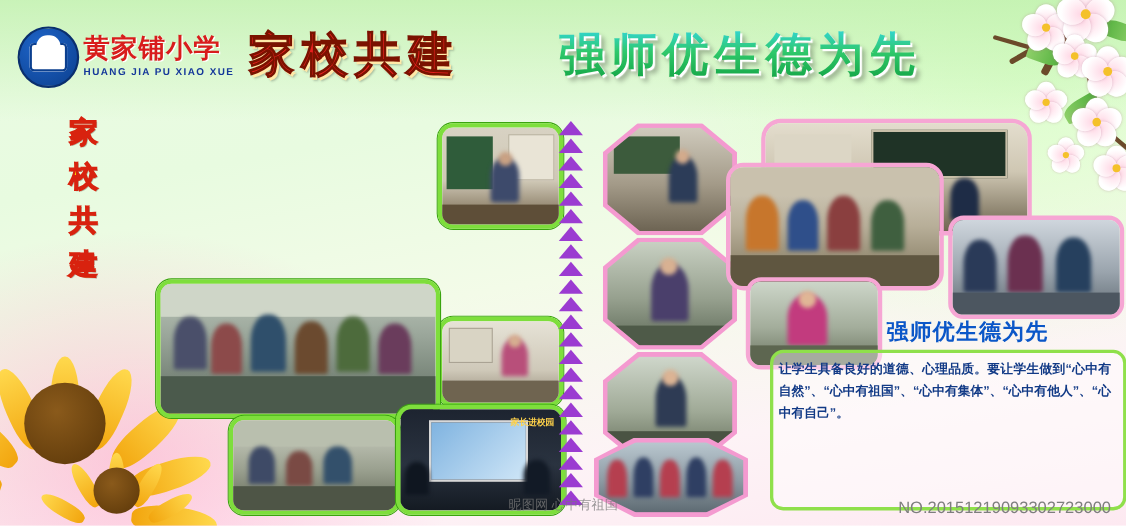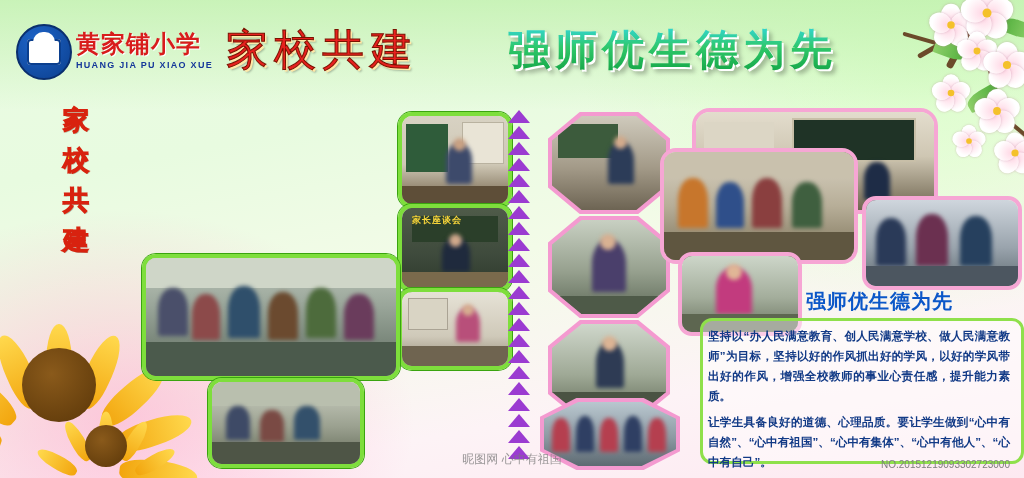--- a/index.html
+++ b/index.html
@@ -32,21 +32,21 @@
   .logo-badge{position:absolute;left:0;top:2px;width:52px;height:52px;border-radius:50%;
       background:radial-gradient(circle at 35% 30%,#1e64c8,#0b3f8e);border:2px solid #0a2f6e;}
   .logo-badge:after{content:"";position:absolute;left:9px;top:13px;width:34px;height:26px;border-radius:4px;
       background:#fff;box-shadow:inset 0 0 0 2px #0b3f8e;}
   .logo-badge:before{content:"";position:absolute;left:15px;top:6px;width:22px;height:10px;border-radius:11px 11px 0 0;
       background:#fff;z-index:2;}
   .logo-cn{position:absolute;left:60px;top:6px;font-size:24px;font-weight:bold;color:#d81c1c;
       letter-spacing:1px;text-shadow:1px 1px 0 #fff;}
   .logo-py{position:absolute;left:60px;top:38px;font-size:9px;color:#15389a;letter-spacing:1.3px;font-weight:bold;}
 
-  .title1{position:absolute;left:226px;top:22px;font-size:42px;font-weight:normal;color:#e8201e;
+  .title1{position:absolute;left:226px;top:22px;font-size:42px;font-weight:bold;color:#e8201e;
       letter-spacing:6px;text-shadow:2px 2px 0 #ffe9a8, 3px 3px 2px rgba(0,0,0,.25);
       -webkit-text-stroke:1px #7a1200;}
   .title2{position:absolute;left:508px;top:22px;font-size:42px;font-weight:bold;letter-spacing:5px;
       background:linear-gradient(180deg,#33d9ee 0%,#2fc86b 45%,#0f9e3e 100%);
       -webkit-background-clip:text;background-clip:text;color:transparent;
       text-shadow:0 0 0 rgba(0,0,0,0);
       filter:drop-shadow(2px 2px 0 #ffffff) drop-shadow(3px 3px 2px rgba(0,0,0,.25));}
 
   
   .branch{position:absolute;right:0;top:-10px;width:240px;height:230px;}
@@ -111,21 +111,21 @@
   .rbox{position:absolute;left:700px;top:318px;width:318px;height:140px;border:3px solid #8fe04b;
       border-radius:12px;background:rgba(255,255,255,.45);}
   .rtext{position:absolute;left:708px;top:326px;width:302px;font-size:11.6px;line-height:20px;
       color:#123a86;font-weight:bold;text-align:justify;}
   .rtext p{margin:0 0 6px 0;}
 
   
   .wm{position:absolute;left:18px;bottom:8px;color:#8e8e8e;font-size:13px;font-weight:bold;}
   .wm .big{font-size:19px;color:#7b7b7b;letter-spacing:1px;}
   .wm .url{font-size:14px;color:#9a9a9a;letter-spacing:.5px;}
-  .code{position:absolute;right:14px;bottom:8px;color:#7e7e7e;font-size:10px;}
+  .code{position:absolute;right:14px;bottom:8px;color:#7e7e7e;font-size:15px;}
   .centerwm{position:absolute;left:50%;bottom:10px;transform:translateX(-50%);
       color:rgba(120,120,120,.75);font-size:12px;}
 </style>
 </head>
 <body>
 
 <div id="poster">
 
   <div class="greenwash"></div>
   <div class="ribbon r3"></div>
@@ -253,29 +253,20 @@
   <div class="ph ph-green" style="left:398px;top:112px;width:106px;height:88px;">
     <div class="scene" style="background:linear-gradient(180deg,#d8d2c3 0%,#cfc8b6 55%,#6f5f46 100%);">
       <div class="band" style="left:4px;top:8px;width:42px;height:48px;background:#2f5c3a;"></div>
       <div class="band" style="left:60px;top:6px;width:40px;height:40px;background:#e9e4d6;border:1px solid #b9b2a0;"></div>
       <div class="blurp" style="left:44px;top:28px;width:26px;height:40px;background:#3d4a6b;border-radius:40% 40% 10% 10%;"></div>
       <div class="blurp" style="left:51px;top:22px;width:13px;height:13px;background:#c9a183;"></div>
       <div class="band" style="left:0;top:70px;width:106px;height:18px;background:#5e4e38;"></div>
     </div>
   </div>
 
-  <div class="ph ph-green" style="left:398px;top:204px;width:106px;height:80px;">
-    <div class="scene" style="background:linear-gradient(180deg,#4f5b49 0%,#3e4a3c 60%,#2d3a2c 100%);">
-      <div class="band" style="left:10px;top:8px;width:86px;height:26px;background:#2b3f2a;"></div>
-      <div class="blurp" style="left:40px;top:30px;width:28px;height:34px;background:#1f2a3d;border-radius:45% 45% 8% 8%;"></div>
-      <div class="blurp" style="left:47px;top:26px;width:13px;height:13px;background:#d0a98b;"></div>
-      <div class="band" style="left:0;top:64px;width:106px;height:16px;background:#7a6a4c;"></div>
-      <div style="position:absolute;left:10px;top:6px;font-size:9px;color:#f5d33a;font-weight:bold;letter-spacing:1px;">家长座谈会</div>
-    </div>
-  </div>
 
   <div class="ph ph-green" style="left:398px;top:288px;width:106px;height:74px;">
     <div class="scene" style="background:linear-gradient(180deg,#e6e2d6 0%,#cfc9b9 60%,#8f8573 100%);">
       <div class="band" style="left:6px;top:6px;width:38px;height:30px;background:#d9d4c4;border:1px solid #aaa394;"></div>
       <div class="blurp" style="left:54px;top:16px;width:24px;height:34px;background:#b84f7a;border-radius:45% 45% 8% 8%;"></div>
       <div class="blurp" style="left:60px;top:12px;width:12px;height:12px;background:#d6ae90;"></div>
       <div class="band" style="left:0;top:54px;width:106px;height:20px;background:#6f6450;"></div>
     </div>
   </div>
 
@@ -295,20 +286,28 @@
   <div class="ph ph-green" style="left:208px;top:378px;width:148px;height:82px;">
     <div class="scene" style="background:linear-gradient(180deg,#cfd3c6 0%,#9aa08f 55%,#5f6654 100%);">
       <div class="band" style="left:0;top:0;width:148px;height:24px;background:#b9bfae;"></div>
       <div class="blurp" style="left:14px;top:24px;width:24px;height:34px;background:#3e4a66;border-radius:45% 45% 6% 6%;"></div>
       <div class="blurp" style="left:48px;top:28px;width:24px;height:32px;background:#7a4a44;border-radius:45% 45% 6% 6%;"></div>
       <div class="blurp" style="left:82px;top:24px;width:26px;height:34px;background:#33506b;border-radius:45% 45% 6% 6%;"></div>
       <div class="band" style="left:0;top:60px;width:148px;height:22px;background:#4e5546;"></div>
     </div>
   </div>
 
+  <div class="ph ph-green" style="left:360px;top:368px;width:146px;height:92px;">
+    <div class="scene" style="background:linear-gradient(180deg,#1d2430 0%,#2a3340 55%,#141a22 100%);">
+      <div class="band" style="left:26px;top:10px;width:86px;height:52px;background:linear-gradient(135deg,#7fb3e0,#cfe6f7);border:2px solid #d8d8d8;"></div>
+      <div class="blurp" style="left:4px;top:48px;width:22px;height:30px;background:#0f1620;border-radius:45% 45% 6% 6%;"></div>
+      <div class="blurp" style="left:112px;top:46px;width:24px;height:32px;background:#121a26;border-radius:45% 45% 6% 6%;"></div>
+      <div style="position:absolute;right:6px;top:6px;font-size:8px;color:#ffd24a;font-weight:bold;">家长进校园</div>
+    </div>
+  </div>
 
   <div class="zig">
     <span style="top:0px"></span>
       <span style="top:16px"></span>
       <span style="top:32px"></span>
       <span style="top:48px"></span>
     <span style="top:64px"></span>
       <span style="top:80px"></span>
       <span style="top:96px"></span>
       <span style="top:112px"></span>
@@ -402,20 +401,19 @@
     <div class="scene" style="background:linear-gradient(180deg,#cdd6c9 0%,#a3ad9b 55%,#6a7460 100%);">
       <div class="blurp" style="left:34px;top:12px;width:36px;height:46px;background:#c23b7e;border-radius:45% 45% 6% 6%;"></div>
       <div class="blurp" style="left:44px;top:8px;width:16px;height:16px;background:#e0b696;"></div>
       <div class="band" style="left:0;top:58px;width:116px;height:18px;background:#5d6650;"></div>
     </div>
   </div>
 
   <div class="rhead">强师优生德为先</div>
   <div class="rbox"></div>
   <div class="rtext">
-    <p>坚持以“办人民满意教育、创人民满意学校、做人民满意教师”为目标，坚持以好的作风抓出好的学风，以好的学风带出好的作风，增强全校教师的事业心责任感，提升能力素质。</p>
     <p>让学生具备良好的道德、心理品质。要让学生做到“心中有自然”、“心中有祖国”、“心中有集体”、“心中有他人”、“心中有自己”。</p>
   </div>
 
   <div class="centerwm">昵图网 心中有祖国</div>
   <div class="code">NO.20151219093302723000</div>
 
 </div>
 
 </body></html>

